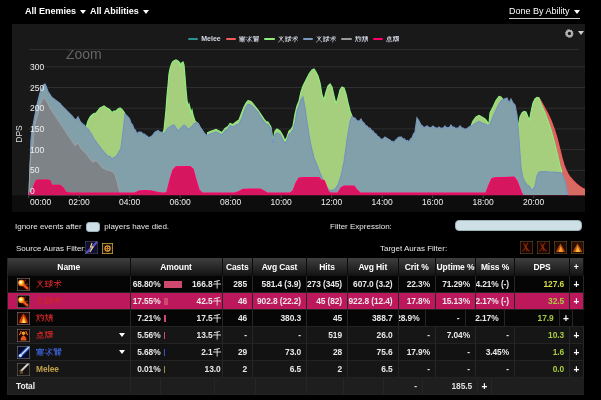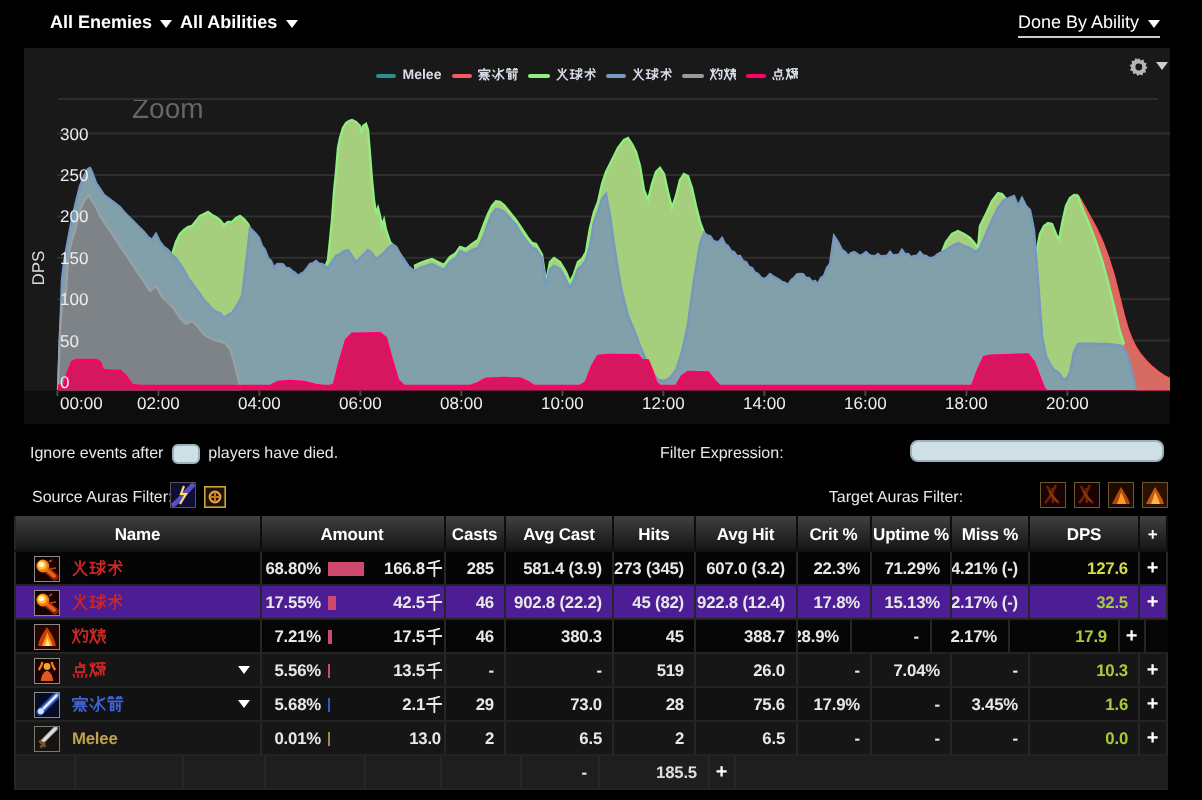--- a/index.html
+++ b/index.html
@@ -213,21 +213,21 @@
       <path d="M7 2 L5.5 6 L8 6 L5 11" stroke="#ffd76e" stroke-width="1.1" fill="none"></path>
       <rect width="13" height="13" fill="none" stroke="#555" stroke-width="1"></rect>
     </svg>
     <svg width="11" height="11" style="display:block;margin-top:1px">
       <rect width="11" height="11" fill="#1c1205"></rect>
       <circle cx="5.5" cy="5.5" r="2.6" fill="none" stroke="#e8a33d" stroke-width="1.2"></circle>
       <path d="M5.5 3 V8 M3 5.5 H8" stroke="#c07c1d" stroke-width="1"></path>
       <rect width="11" height="11" fill="none" stroke="#caa23f" stroke-width="1.6"></rect>
     </svg>
   </div>
-<div class="ctl" style="left:380px;top:244px;width:136px;text-align:center">Target Auras Filter:</div>
+<div class="ctl" style="left:380px;top:244px;width:136px;text-align:left">Target Auras Filter:</div>
 <div style="position:absolute;left:520px;top:241px;display:flex;gap:4px">
     <svg width="13" height="13" style="display:block">
       <rect width="13" height="13" fill="#190302"></rect>
       <path d="M3.5 2 C5 5 6.5 8 9.5 10.5 M8 1.5 C6.5 4.5 5 8 2.5 10.5 M6.2 3 C6.3 6 6.4 8 6.5 10.5" stroke="#6e2006" stroke-width="1.3" fill="none"></path>
       <path d="M4.6 4.5 C5.6 6.5 7 8.5 8.6 9.8" stroke="#a03c0a" stroke-width=".8" fill="none"></path>
       <rect width="13" height="13" fill="none" stroke="#6b5a2a" stroke-width="1"></rect>
     </svg>
     <svg width="13" height="13" style="display:block">
       <rect width="13" height="13" fill="#190302"></rect>
       <path d="M3.5 2 C5 5 6.5 8 9.5 10.5 M8 1.5 C6.5 4.5 5 8 2.5 10.5 M6.2 3 C6.3 6 6.4 8 6.5 10.5" stroke="#6e2006" stroke-width="1.3" fill="none"></path>
@@ -303,21 +303,21 @@
       <div class="td num" style="width:41px">273 (345)</div>
       <div class="td num" style="width:50.5px">607.0 (3.2)</div>
       <div class="td num" style="width:37.5px">22.3%</div>
       <div class="td num" style="width:40px">71.29%</div>
       <div class="td num" style="width:39px">4.21% (-)</div>
       <div class="td num" style="width:55px">
         <span style="color:#d3dc4a">127.6</span>
       </div>
       <div class="td plus" style="width:13.5px">+</div>
     </div>
-<div class="tr" style="background:#4c1d95">
+<div class="tr" style="background:#be185d">
       <div class="td " style="width:123.5px">
         <div class="nm">
           <svg width="13" height="13" style="display:block">
             <rect width="13" height="13" fill="#160300"></rect>
             <path d="M3.5 4.5 L10.5 10.5" stroke="#8c1e06" stroke-width="3.6" stroke-linecap="round"></path>
             <path d="M3.5 4.5 L10 10" stroke="#e8611c" stroke-width="2" stroke-linecap="round"></path>
             <circle cx="4.4" cy="5" r="3.2" fill="#f07818"></circle>
             <circle cx="4" cy="4.6" r="2.3" fill="#ffc12e"></circle>
             <circle cx="3.7" cy="4.3" r="1.3" fill="#fff7c8"></circle>
             <path d="M7.5 3 L9 2 M8 6.5 L11 6" stroke="#c24a10" stroke-width=".8"></path>
@@ -520,20 +520,23 @@
       <div class="td num" style="width:50.5px">6.5</div>
       <div class="td num" style="width:37.5px">-</div>
       <div class="td num" style="width:40px">-</div>
       <div class="td num" style="width:39px">-</div>
       <div class="td num" style="width:55px">
         <span style="color:#a6cc3e">0.0</span>
       </div>
       <div class="td plus" style="width:13.5px">+</div>
     </div>
 <div class="tr" style="background:#1e1e1e">
+      <div class="td " style="width:123.5px">
+        <div class="nm" style="padding-left:8px;color:#eee;font-weight:bold">Total</div>
+      </div>
       <div class="td num" style="width:30.5px"></div>
       <div class="td num" style="width:54px"></div>
       <div class="td num" style="width:41px"></div>
       <div class="td num" style="width:50.5px"></div>
       <div class="td num" style="width:37.5px"></div>
       <div class="td num" style="width:40px"></div>
       <div class="td num" style="width:39px">-</div>
       <div class="td num" style="width:55px">
         <span style="color:#dddddd">185.5</span>
       </div>

